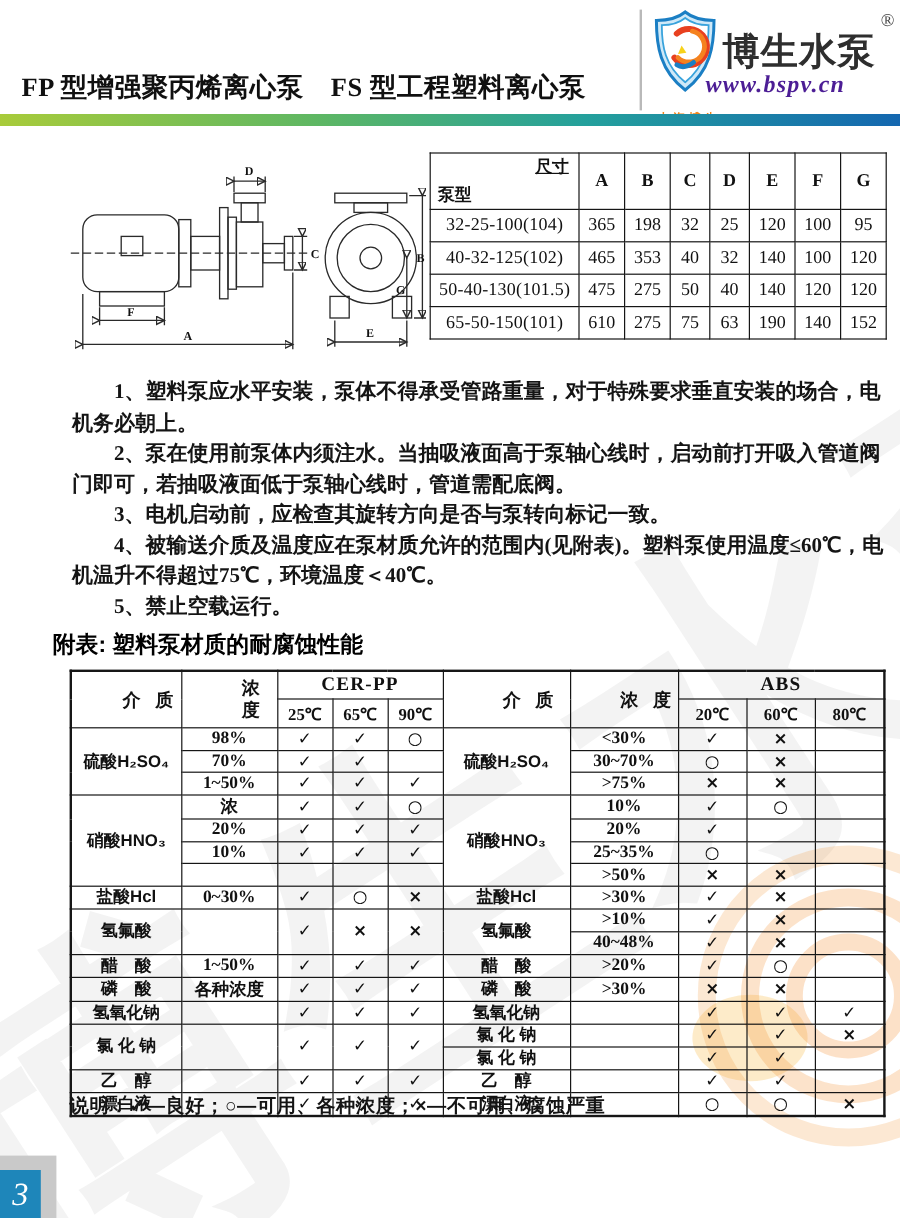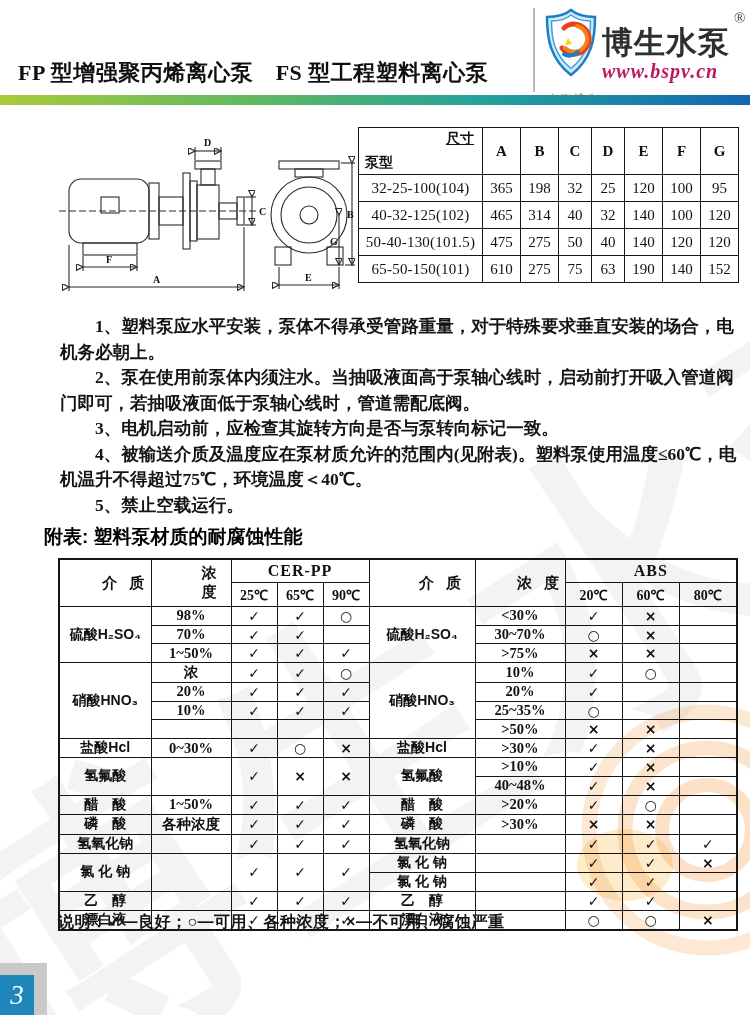--- a/index.html
+++ b/index.html
@@ -12,22 +12,22 @@
   .wm1{left:-30px;top:810px;font-size:300px;letter-spacing:14px;transform:rotate(-33deg);}
   .rings{position:absolute;left:555px;top:690px;z-index:0;pointer-events:none;}
   
   .page-title{position:absolute;left:18px;top:58px;font-size:22px;font-weight:bold;
               letter-spacing:.5px;font-family:Liberation Serif, serif;color:#101010;}
   .hdr-divider{position:absolute;left:533px;top:8px;width:2px;height:84px;background:#b9b9b9;}
   .logo{position:absolute;left:544px;top:8px;width:202px;height:90px;}
   .brand-zh{position:absolute;left:58px;top:14px;font-size:31px;font-weight:bold;color:#2e2e2e;
             font-family:"Liberation Sans",sans-serif;letter-spacing:1px;}
   .brand-reg{position:absolute;left:190px;top:2px;font-size:15px;color:#444;}
-  .brand-url{position:absolute;left:58px;top:52px;font-size:20px;font-weight:bold;font-style:italic;
-             color:#be185d;font-family:"Liberation Serif",serif;letter-spacing:1px;}
+  .brand-url{position:absolute;left:44px;top:52px;font-size:20px;font-weight:bold;font-style:italic;
+             color:#4c1d95;font-family:"Liberation Serif",serif;letter-spacing:1px;}
   .brand-sub{position:absolute;left:4px;top:84px;font-size:10px;color:#f08419;font-weight:bold;
              letter-spacing:3px;font-family:"Liberation Sans",sans-serif;}
   .grad-bar{position:absolute;left:0;top:95px;width:750px;height:10px;
             background:linear-gradient(90deg,#a8cb3a 0%,#5eb763 35%,#24a09c 65%,#1467b0 100%);}
   
   .drawing{position:absolute;left:55px;top:133px;}
   .drawing svg line,.drawing svg rect,.drawing svg circle,.drawing svg path,.drawing svg polygon
       {stroke:#2a2a2a;fill:none;stroke-width:1.1;}
   .drawing svg text{fill:#111;stroke:none;font-family:"Liberation Serif",serif;font-weight:bold;font-size:10px;}
   
@@ -197,21 +197,21 @@
         <td>198</td>
         <td>32</td>
         <td>25</td>
         <td>120</td>
         <td>100</td>
         <td>95</td>
       </tr>
       <tr>
         <td class="model">40-32-125(102)</td>
         <td>465</td>
-        <td>314</td>
+        <td>353</td>
         <td>40</td>
         <td>32</td>
         <td>140</td>
         <td>100</td>
         <td>120</td>
       </tr>
       <tr>
         <td class="model">50-40-130(101.5)</td>
         <td>475</td>
         <td>275</td>

